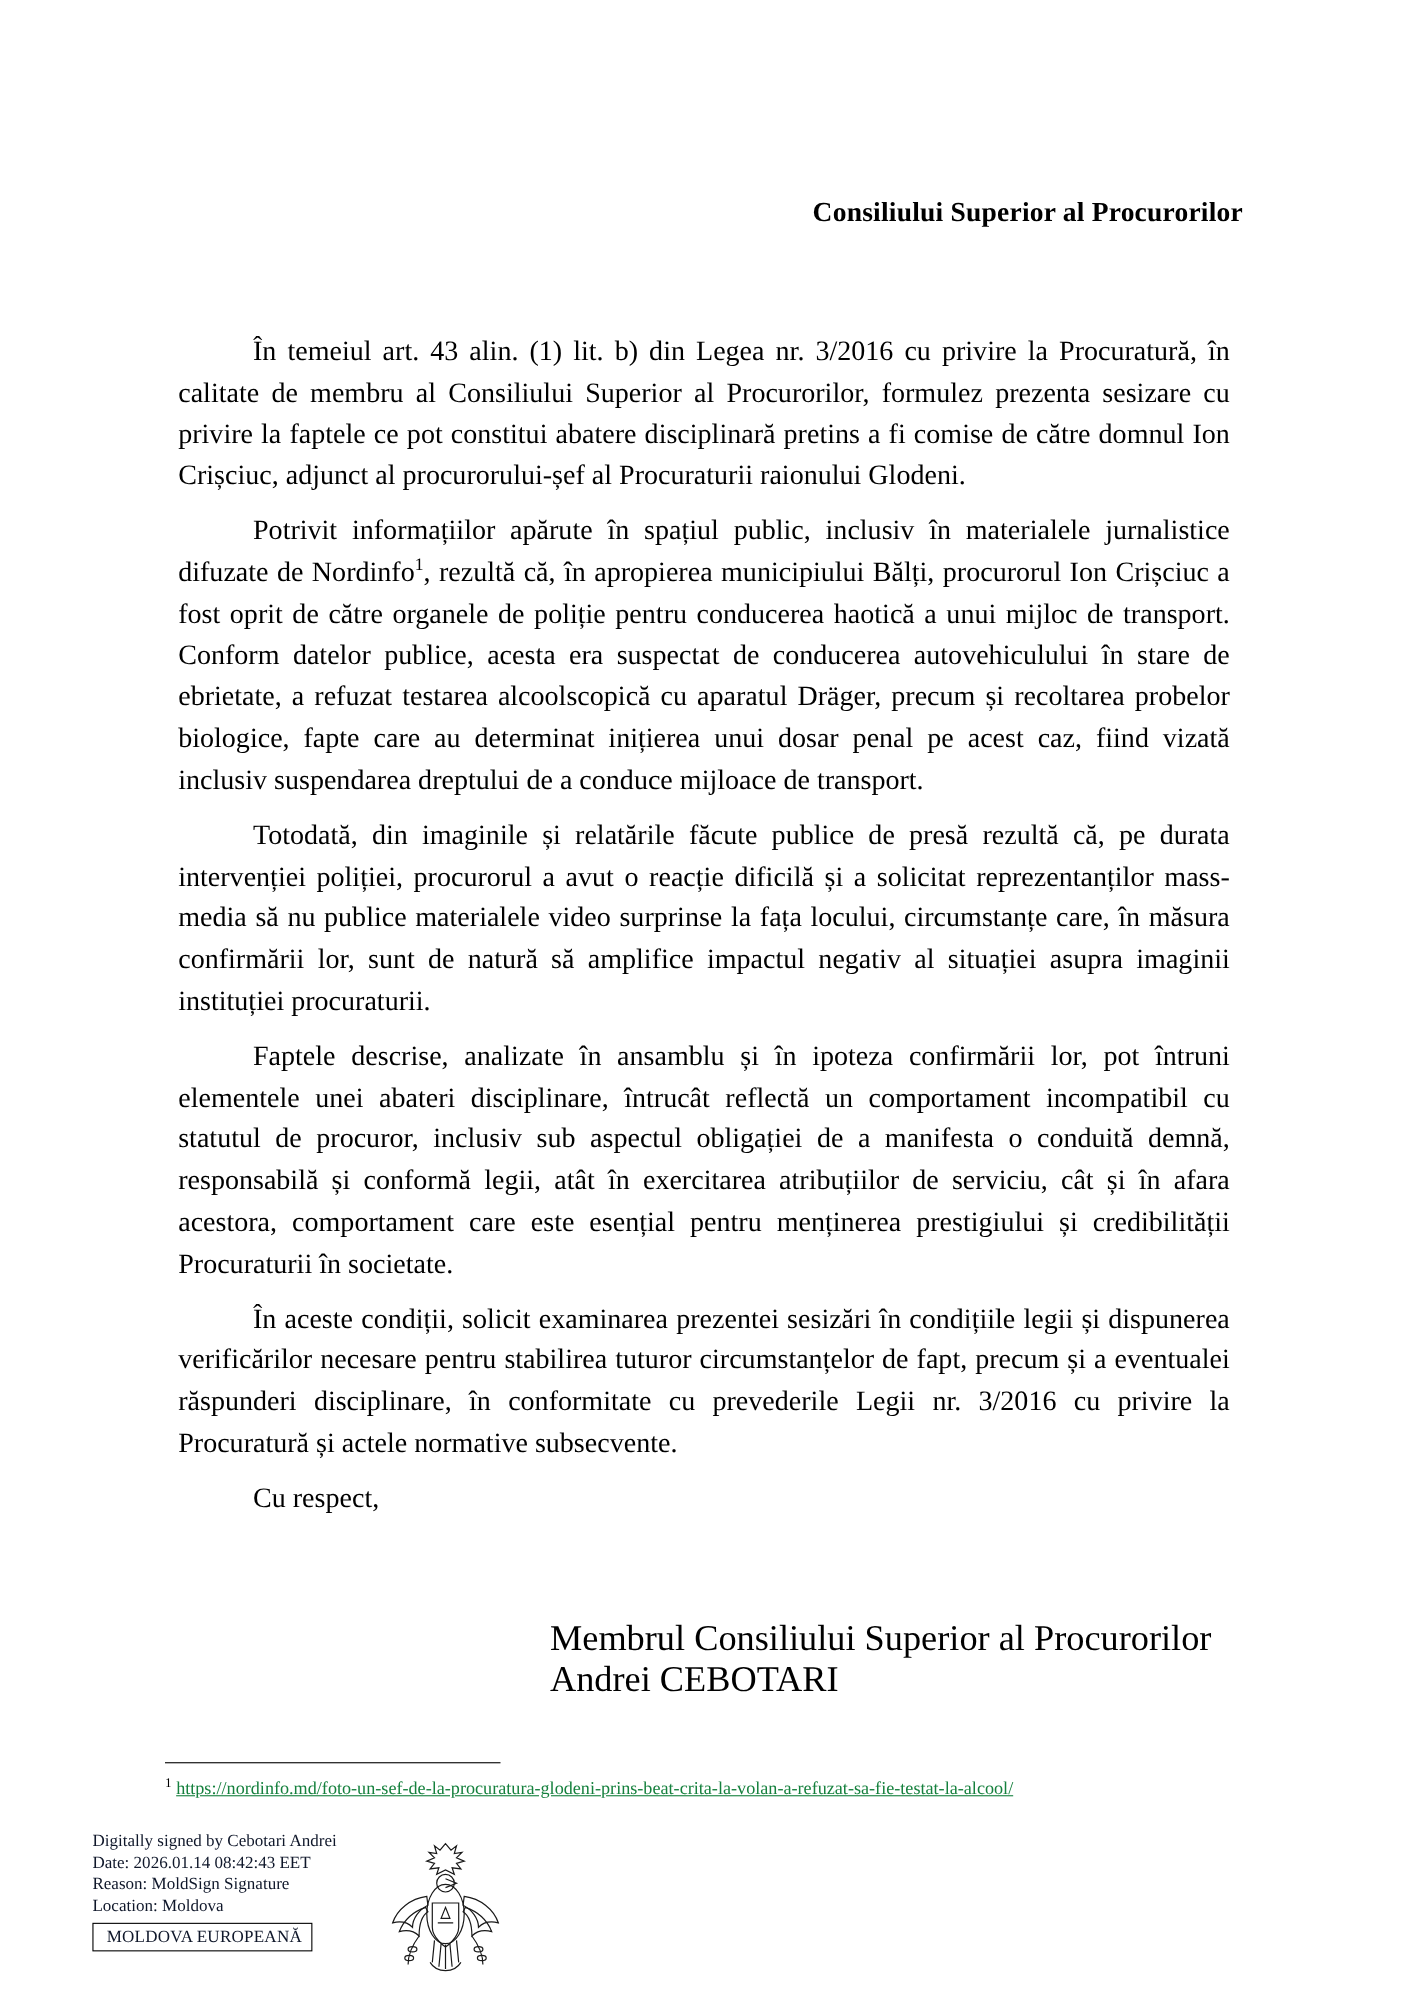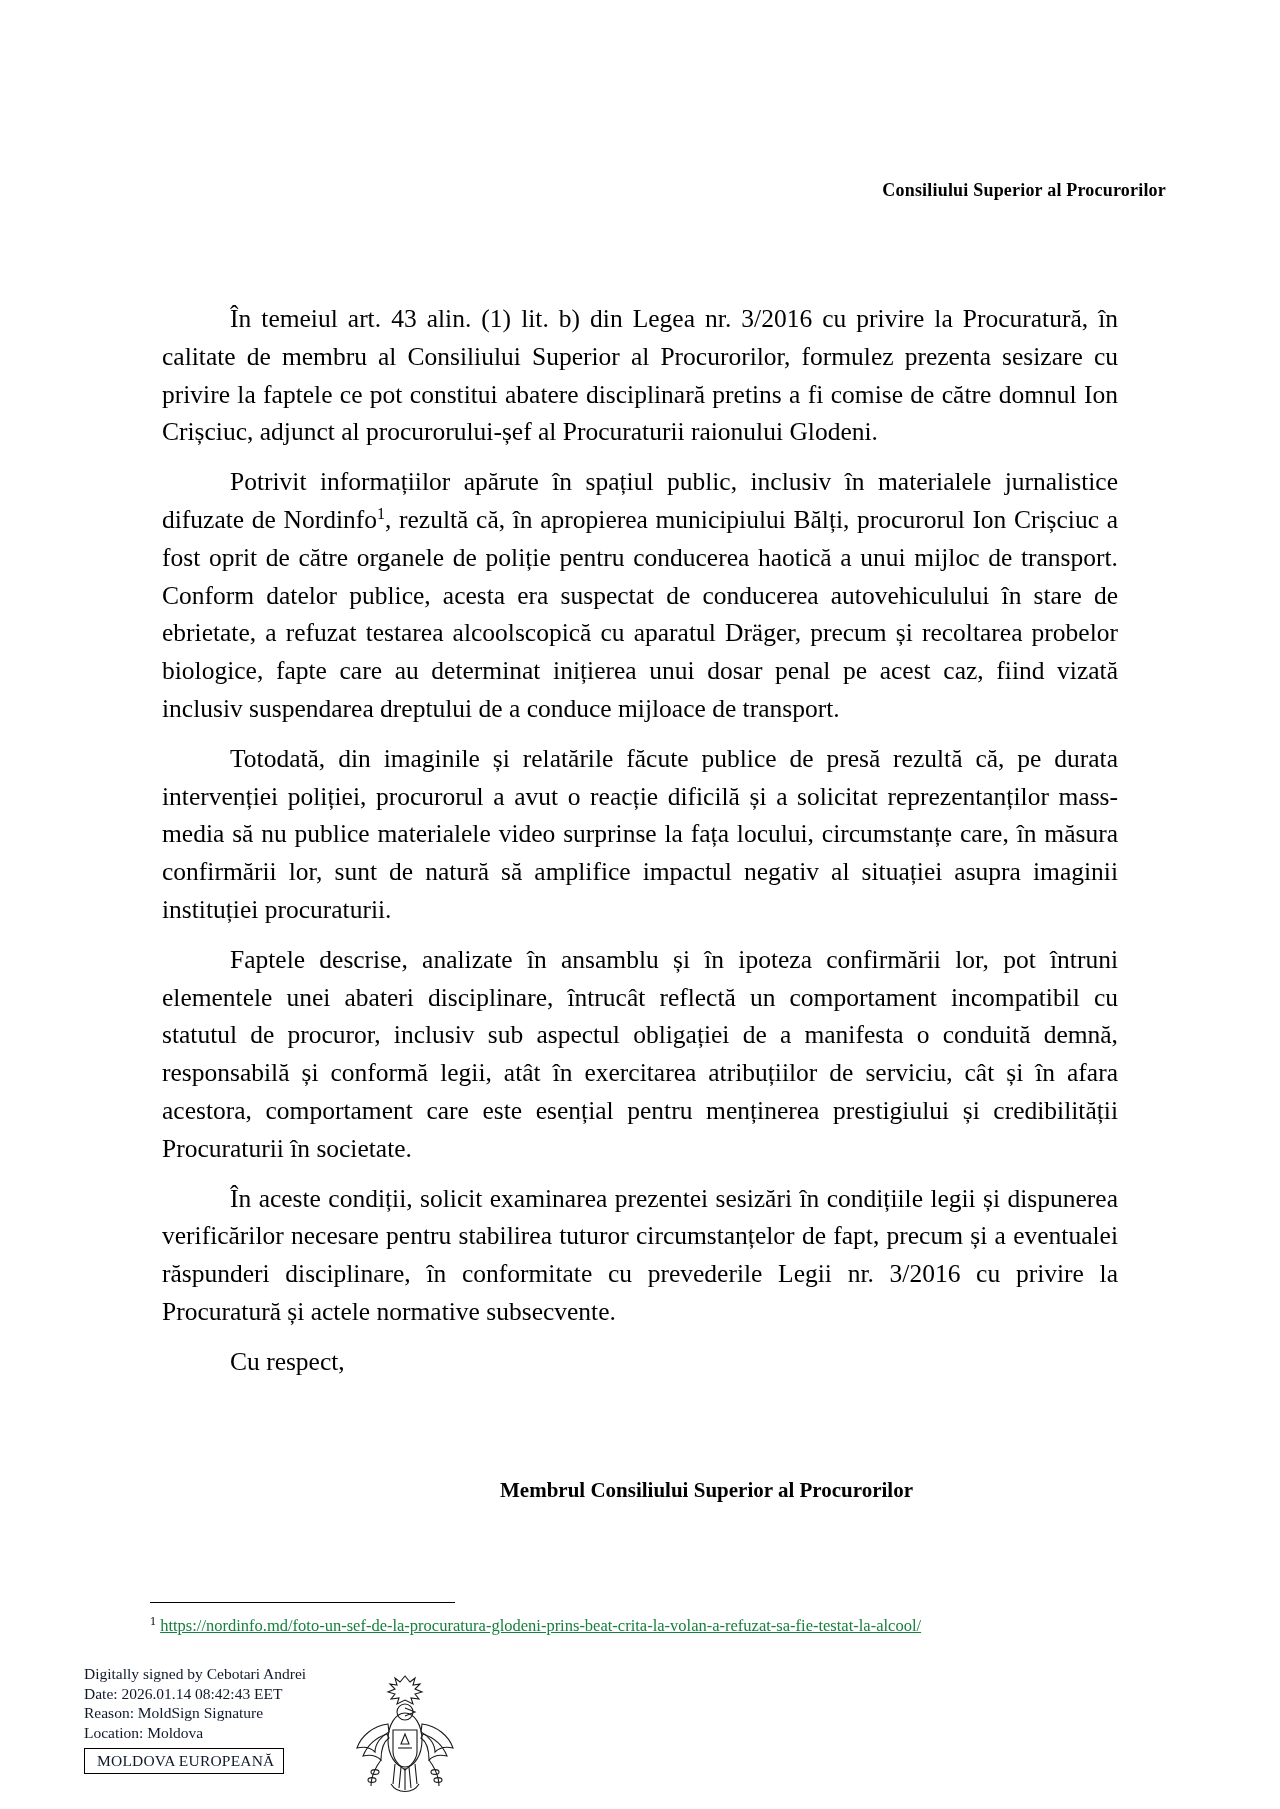--- a/index.html
+++ b/index.html
@@ -21,24 +21,23 @@
     width: 1280px;
     height: 1809px;
     background: #ffffff;
   }
   .addressee {
     position: absolute;
     top: 180px;
     left: 0;
     width: 1130px;
     text-align: right;
-    font-size: 18px;
+    font-size: 25px;
     font-weight: bold;
     letter-spacing: 0.2px;
-    padding-left: 36px;
   }
   .body-text {
     position: absolute;
     top: 288px;
     left: 150px;
     width: 980px;
     font-size: 25.5px;
     line-height: 37.8px;
     text-align: justify;
     text-justify: inter-word;
@@ -50,22 +49,22 @@
   sup.fn {
     font-size: 16px;
     vertical-align: super;
     line-height: 0;
   }
   .signature {
     position: absolute;
     top: 1472px;
     left: 500px;
     width: 640px;
-    font-size: 21px;
-    font-weight: bold;
+    font-size: 33px;
+    font-weight: normal;
     line-height: 37px;
   }
   .footnote-rule {
     position: absolute;
     top: 1602px;
     left: 150px;
     width: 305px;
     height: 1px;
     background: #000000;
   }
@@ -127,20 +126,21 @@
     <p>În temeiul art. 43 alin. (1) lit. b) din Legea nr. 3/2016 cu privire la Procuratură, în calitate de membru al Consiliului Superior al Procurorilor, formulez prezenta sesizare cu privire la faptele ce pot constitui abatere disciplinară pretins a fi comise de către domnul Ion Crișciuc, adjunct al procurorului-șef al Procuraturii raionului Glodeni.</p>
     <p><span>Potrivit informațiilor apărute în spațiul public, inclusiv în materialele jurnalistice difuzate de Nordinfo</span><sup class="fn">1</sup><span>, rezultă că, în apropierea municipiului Bălți, procurorul Ion Crișciuc a fost oprit de către organele de poliție pentru conducerea haotică a unui mijloc de transport. Conform datelor publice, acesta era suspectat de conducerea autovehiculului în stare de ebrietate, a refuzat testarea alcoolscopică cu aparatul Dräger, precum și recoltarea probelor biologice, fapte care au determinat inițierea unui dosar penal pe acest caz, fiind vizată inclusiv suspendarea dreptului de a conduce mijloace de transport.</span></p>
     <p>Totodată, din imaginile și relatările făcute publice de presă rezultă că, pe durata intervenției poliției, procurorul a avut o reacție dificilă și a solicitat reprezentanților mass-media să nu publice materialele video surprinse la fața locului, circumstanțe care, în măsura confirmării lor, sunt de natură să amplifice impactul negativ al situației asupra imaginii instituției procuraturii.</p>
     <p>Faptele descrise, analizate în ansamblu și în ipoteza confirmării lor, pot întruni elementele unei abateri disciplinare, întrucât reflectă un comportament incompatibil cu statutul de procuror, inclusiv sub aspectul obligației de a manifesta o conduită demnă, responsabilă și conformă legii, atât în exercitarea atribuțiilor de serviciu, cât și în afara acestora, comportament care este esențial pentru menținerea prestigiului și credibilității Procuraturii în societate.</p>
     <p>În aceste condiții, solicit examinarea prezentei sesizări în condițiile legii și dispunerea verificărilor necesare pentru stabilirea tuturor circumstanțelor de fapt, precum și a eventualei răspunderi disciplinare, în conformitate cu prevederile Legii nr. 3/2016 cu privire la Procuratură și actele normative subsecvente.</p>
     <p>Cu respect,</p>
   </div>
 
   <div class="signature">
     <div>Membrul Consiliului Superior al Procurorilor</div>
+    <div>Andrei CEBOTARI</div>
   </div>
 
   <div class="footnote-rule"></div>
 
   <div class="footnote">
     <sup>1</sup>
     <span class="fn-link">https://nordinfo.md/foto-un-sef-de-la-procuratura-glodeni-prins-beat-crita-la-volan-a-refuzat-sa-fie-testat-la-alcool/</span>
   </div>
 
   <div class="sig-block">

